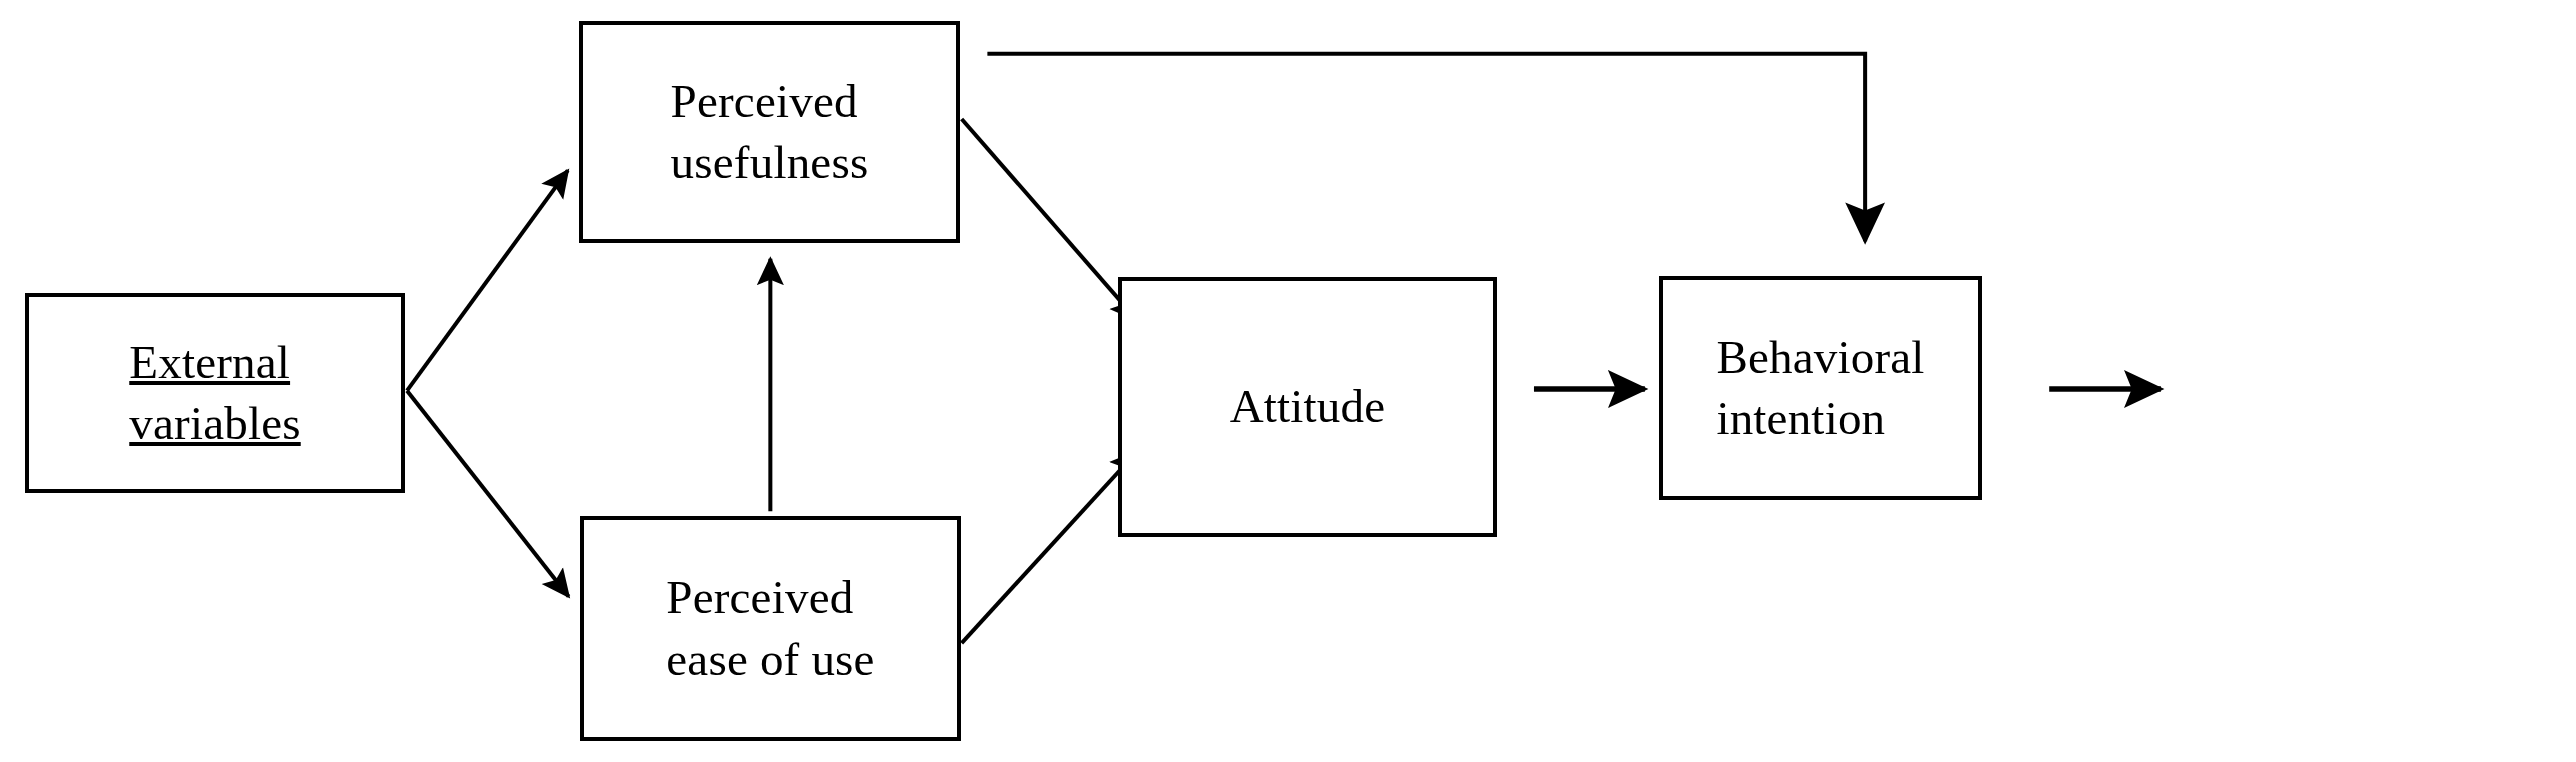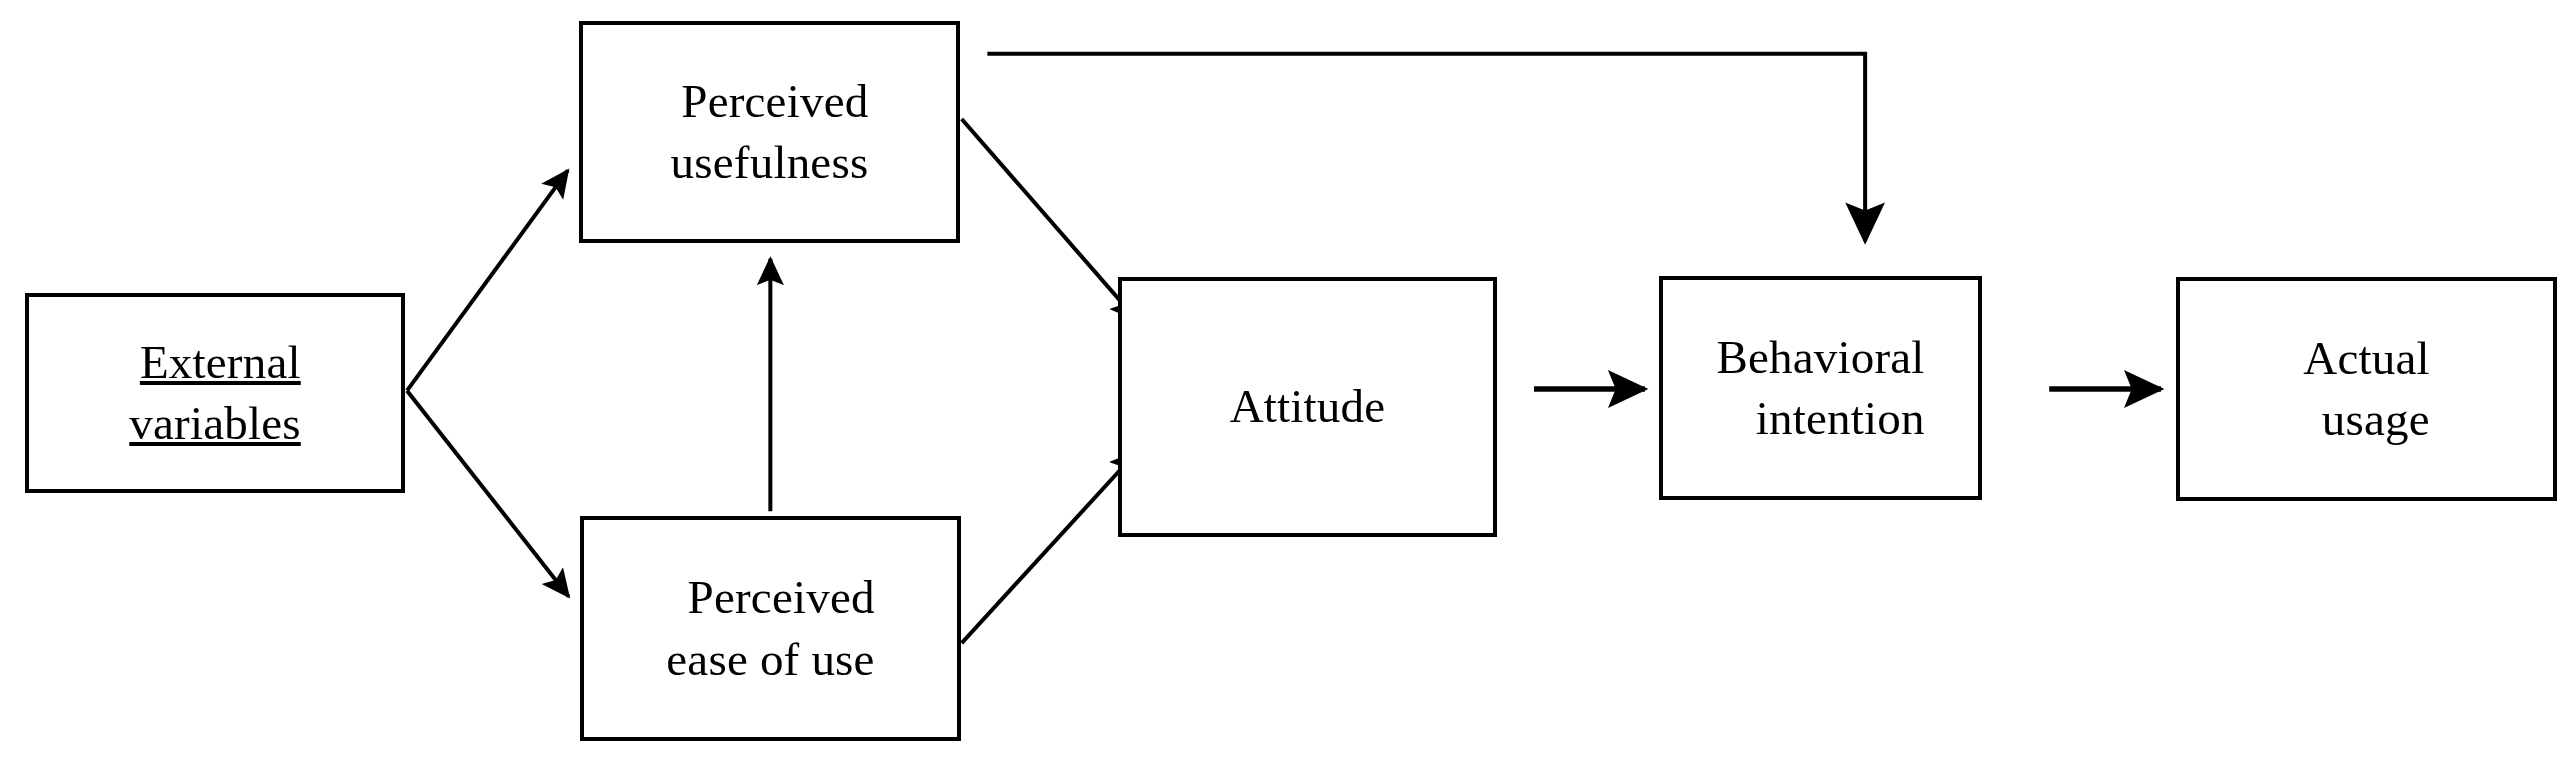--- a/index.html
+++ b/index.html
@@ -27,21 +27,21 @@
     position: absolute;
     box-sizing: border-box;
     background: #ffffff;
     border: 4px solid #000000;
     display: flex;
     align-items: center;
     justify-content: center;
     z-index: 5;
   }
   .node-label {
-    text-align: right;
+    text-align: left;
     color: #000000;
     font-size: 47px;
     line-height: 1.30;
     font-family: "Liberation Serif", "DejaVu Serif", serif;
     letter-spacing: 0.2px;
     white-space: pre-line;
     padding: 0 6.4px;
   }
 </style>
 </head>
@@ -93,19 +93,15 @@
 
   <div class="node-box" style="left:1118px; top:277px; width:379px; height:260px;">
     <span class="node-label">Attitude</span>
   </div>
 
   <div class="node-box" style="left:1659px; top:276px; width:323px; height:224px;">
     <span class="node-label">Behavioral
 intention</span>
   </div>
 
-  <div class="node-box" style="left:2176px; top:277px; width:381px; height:224px;">
-    <span class="node-label">Actual
-usage</span>
-  </div>
 
 </div>
 
 
 </body></html>

